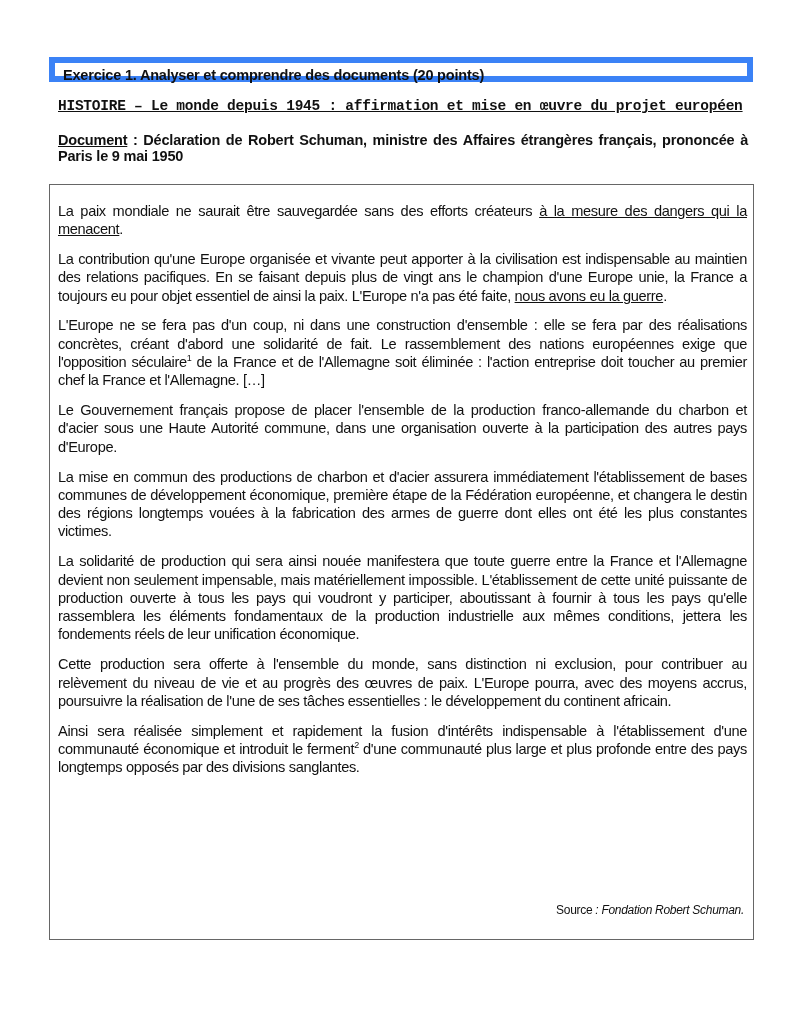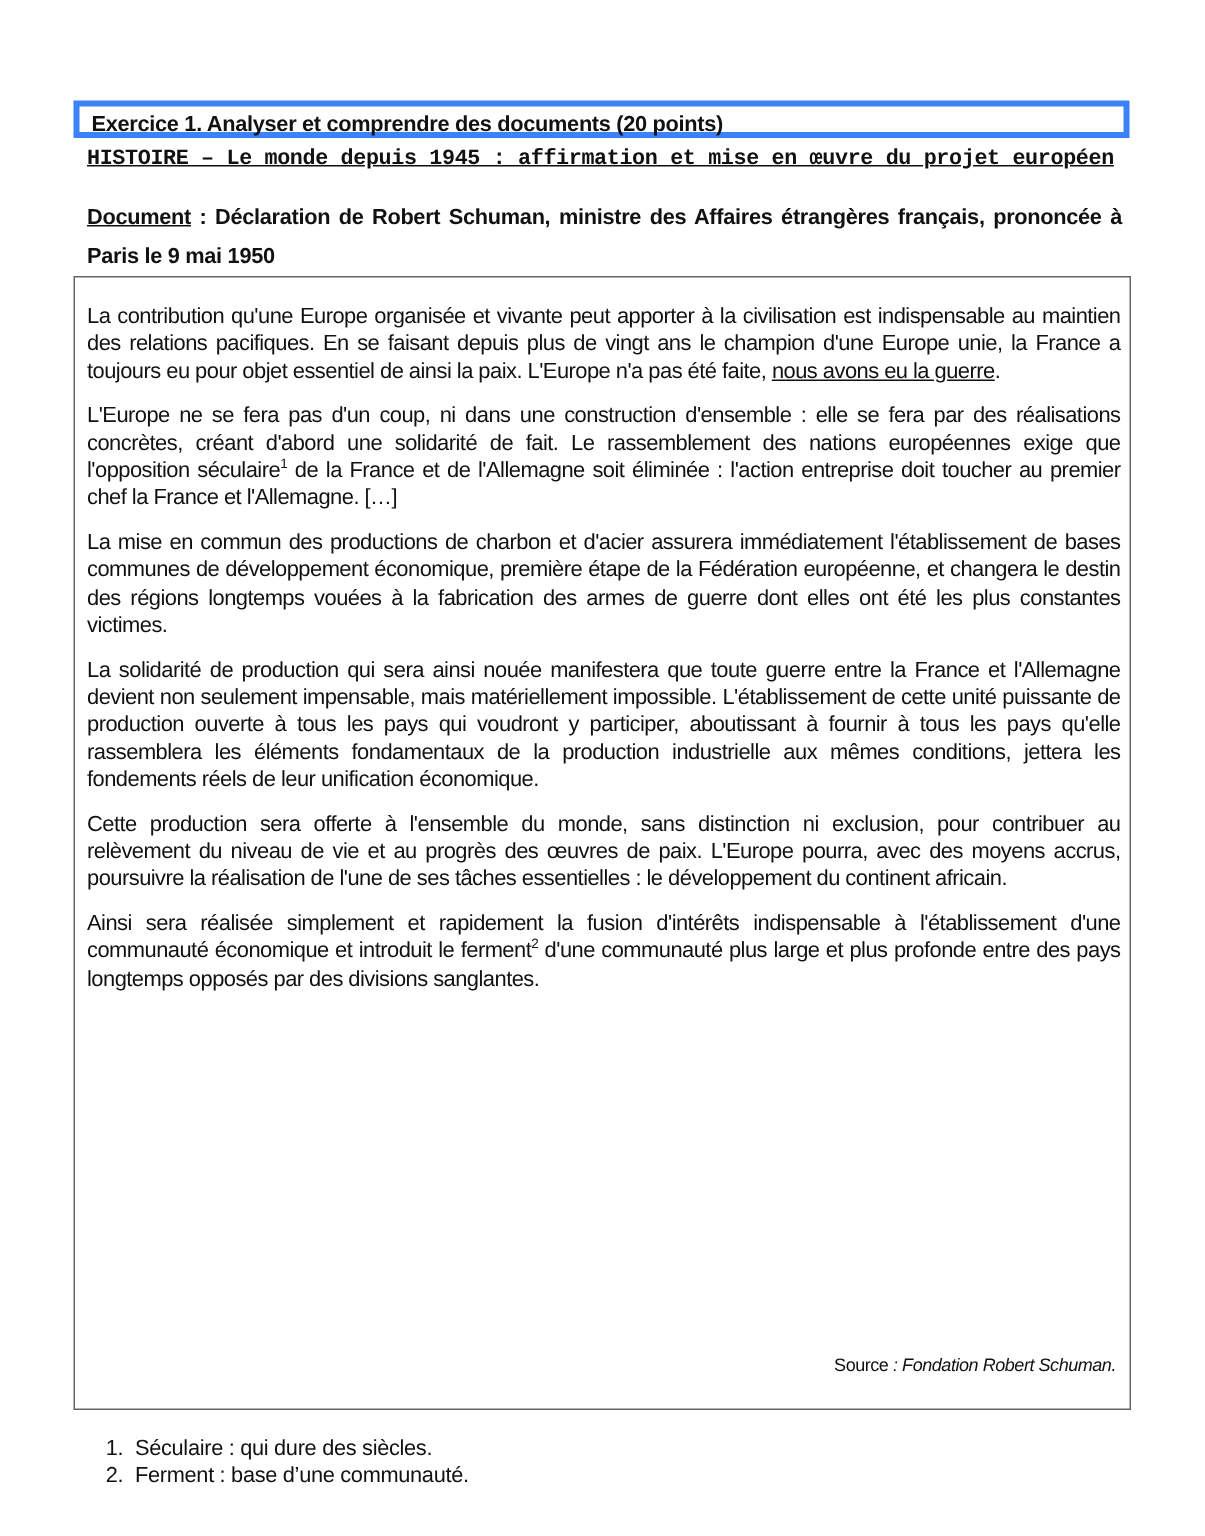--- a/index.html
+++ b/index.html
@@ -1,22 +1,22 @@
 <!DOCTYPE html>
 <html><head>
 <meta charset="utf-8">
 <style>
   html, body { margin:0; padding:0; background:#ffffff; }
   body { width:803px; height:1024px; position:relative; overflow:hidden;
          font-family:"Liberation Sans", sans-serif; color:#111; }
   .box-title { position:absolute; left:49px; top:57px; width:704px; height:25px;
-               border:4px solid #3b82f6; box-sizing:border-box;margin-top:10px; }
+               border:6px solid #3b82f6; box-sizing:border-box; }
   .box-title span { position:absolute; left:8px; top:4px; font-weight:bold; font-size:14.5px; letter-spacing:-0.2px; }
   .histoire { position:absolute; left:58px; top:98px; font-weight:bold; font-size:14.5px; text-decoration:underline; letter-spacing:-0.25px;font-family:Liberation Mono, monospace; }
-  .doc-head { position:absolute; left:58px; top:132px; width:690px; font-weight:bold; font-size:14.5px; line-height:26px; text-align:justify; letter-spacing:-0.2px; }
+  .doc-head { position:absolute; left:58px; top:132px; width:690px; font-weight:bold; font-size:14.5px; line-height:16px; text-align:justify; letter-spacing:-0.2px; }
   .doc-head u { text-decoration:underline; }
   .main-box { position:absolute; left:49px; top:184px; width:705px; height:756px;
               border:1px solid #666; box-sizing:border-box; }
   .paras { position:absolute; left:8px; top:17px; width:689px; }
   .para { font-size:14.6px; line-height:18.3px; text-align:justify; margin:0 0 11.5px 0; letter-spacing:-0.35px; word-spacing:0px; }
   .para u { text-decoration:underline; }
   .para sup { font-size:9px; line-height:0; }
   .source { position:absolute; right:9px; top:718px; font-size:12px; letter-spacing:-0.3px; }
   .source i { font-style:italic; }
   .notes { position:absolute; left:58px; top:957px; font-size:14.5px; line-height:18px; letter-spacing:-0.2px; }
@@ -29,28 +29,26 @@
 <div class="box-title">
   <span>Exercice 1. Analyser et comprendre des documents (20 points)</span>
 </div>
 
 <div class="histoire">HISTOIRE – Le monde depuis 1945 : affirmation et mise en œuvre du projet européen</div>
 
 <div class="doc-head"><u>Document</u><span> : Déclaration de Robert Schuman, ministre des Affaires étrangères français, prononcée à Paris le 9 mai 1950</span></div>
 
 <div class="main-box">
   <div class="paras">
+    <p class="para"><span>La paix mondiale ne saurait être sauvegardée sans des efforts créateurs </span><u>à la mesure des dangers qui la menacent</u><span>.</span></p>
     <p class="para"><span>La contribution qu'une Europe organisée et vivante peut apporter à la civilisation est indispensable au maintien des relations pacifiques. En se faisant depuis plus de vingt ans le champion d'une Europe unie, la France a toujours eu pour objet essentiel de ainsi la paix. L'Europe n'a pas été faite, </span><u>nous avons eu la guerre</u><span>.</span></p>
     <p class="para"><span>L'Europe ne se fera pas d'un coup, ni dans une construction d'ensemble : elle se fera par des réalisations concrètes, créant d'abord une solidarité de fait. Le rassemblement des nations européennes exige que l'opposition séculaire</span><sup>1</sup><span> de la France et de l'Allemagne soit éliminée : l'action entreprise doit toucher au premier chef la France et l'Allemagne. […]</span></p>
+    <p class="para">Le Gouvernement français propose de placer l'ensemble de la production franco-allemande du charbon et d'acier sous une Haute Autorité commune, dans une organisation ouverte à la participation des autres pays d'Europe.</p>
     <p class="para">La mise en commun des productions de charbon et d'acier assurera immédiatement l'établissement de bases communes de développement économique, première étape de la Fédération européenne, et changera le destin des régions longtemps vouées à la fabrication des armes de guerre dont elles ont été les plus constantes victimes.</p>
     <p class="para">La solidarité de production qui sera ainsi nouée manifestera que toute guerre entre la France et l'Allemagne devient non seulement impensable, mais matériellement impossible. L'établissement de cette unité puissante de production ouverte à tous les pays qui voudront y participer, aboutissant à fournir à tous les pays qu'elle rassemblera les éléments fondamentaux de la production industrielle aux mêmes conditions, jettera les fondements réels de leur unification économique.</p>
     <p class="para">Cette production sera offerte à l'ensemble du monde, sans distinction ni exclusion, pour contribuer au relèvement du niveau de vie et au progrès des œuvres de paix. L'Europe pourra, avec des moyens accrus, poursuivre la réalisation de l'une de ses tâches essentielles : le développement du continent africain.</p>
     <p class="para"><span>Ainsi sera réalisée simplement et rapidement la fusion d'intérêts indispensable à l'établissement d'une communauté économique et introduit le ferment</span><sup>2</sup><span> d'une communauté plus large et plus profonde entre des pays longtemps opposés par des divisions sanglantes.</span></p>
   </div>
   <div class="source"><span>Source</span><i> : Fondation Robert Schuman.</i></div>
 </div>
 
 <div class="notes">
-  <ol>
-    <li>Séculaire : qui dure des siècles.</li>
-    <li>Ferment : base d’une communauté.</li>
-  </ol>
 </div>
 
 </body></html>

